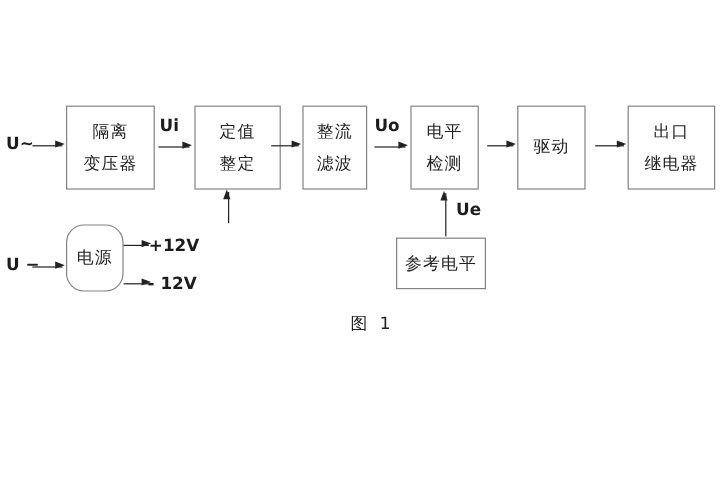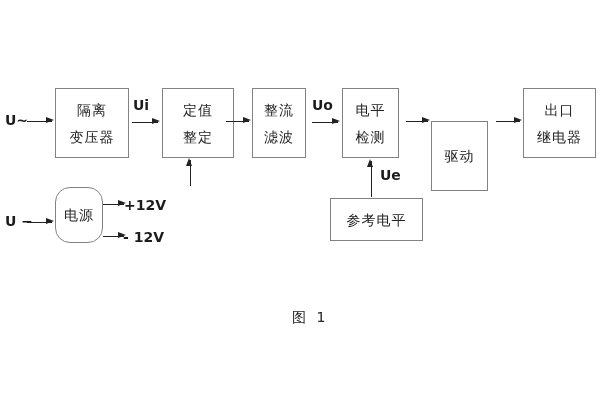--- a/index.html
+++ b/index.html
@@ -92,35 +92,35 @@
   <div class="box" style="left:252px; top:88px; width:54px; height:70px;">
     <span>整流</span>
     <span>滤波</span>
   </div>
 
   <div class="box" style="left:342px; top:88px; width:57px; height:70px;text-align:center;">
     <span>电平</span>
     <span>检测</span>
   </div>
 
-  <div class="box" style="left:431px; top:88px; width:57px; height:70px;margin-top:33px;">
+  <div class="box" style="left:431px; top:88px; width:57px; height:70px;">
     <span>驱动</span>
   </div>
 
   <div class="box" style="left:523px; top:88px; width:73px; height:70px;">
     <span>出口</span>
     <span>继电器</span>
   </div>
 
   <div class="box" style="left:55px; top:187px; width:48px; height:56px;border-radius:15px;">
     <span>电源</span>
   </div>
 
 
-  <div class="box" style="left:330px; top:198px; width:93px; height:43px;">
+  <div class="box" style="left:330px; top:198px; width:75px; height:43px;">
     <span>参考电平</span>
   </div>
 
   <div class="sig" style="left:5px; top:113px;">U~</div>
   <div class="sig" style="left:5px; top:214px;">U −</div>
 
   <div class="sig" style="left:133px; top:98px;">Ui</div>
   <div class="sig" style="left:312px; top:98px;">Uo</div>
   <div class="sig" style="left:380px; top:168px;">Ue</div>
   <div class="sig" style="left:124px; top:198px;">+12V</div>
@@ -132,15 +132,15 @@
   <div class="harrow" style="left:312px; top:122px; width:26px;"></div>
   <div class="harrow" style="left:406px; top:121px; width:22px;"></div>
   <div class="harrow" style="left:496px; top:121px; width:24px;"></div>
   <div class="harrow" style="left:27px; top:222px; width:25px;"></div>
   <div class="harrow" style="left:103px; top:204px; width:21px;"></div>
   <div class="harrow" style="left:103px; top:236px; width:21px;"></div>
 
   <div class="varrow" style="left:190px; top:160px; height:26px;"></div>
   <div class="varrow" style="left:371px; top:161px; height:36px;"></div>
 
-  <div class="caption" style="left:292px; top:263px;margin-top:47px;">图 1</div>
+  <div class="caption" style="left:292px; top:263px;">图 1</div>
 
 </div>
 
 </body></html>

